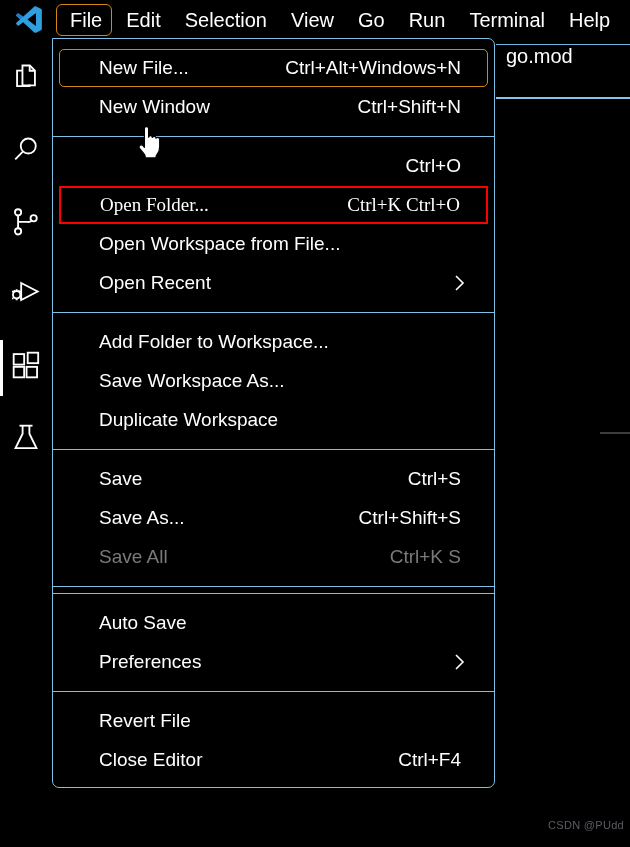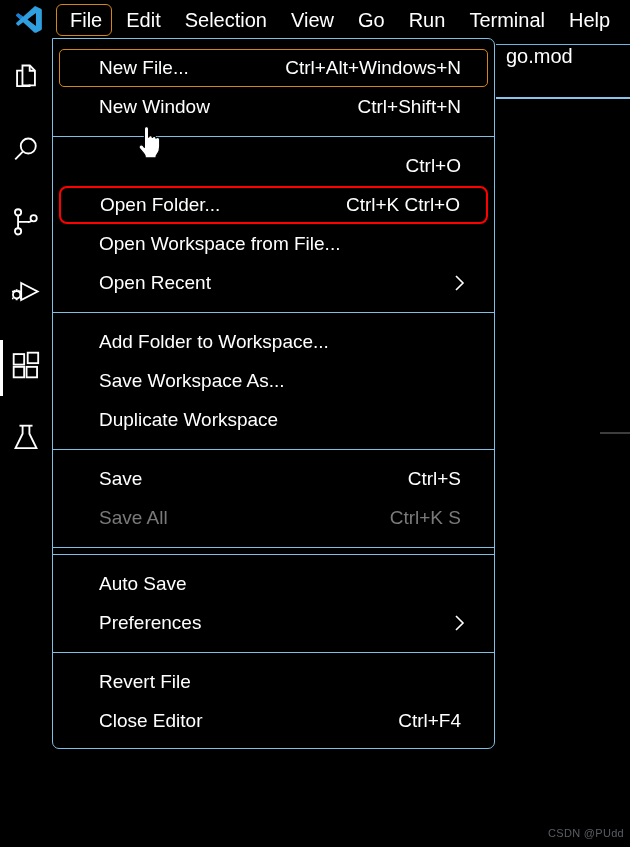--- a/index.html
+++ b/index.html
@@ -129,36 +129,37 @@
     color: #ffffff;
     font-size: 19px;
     padding-right: 10px;
     display: flex; align-items: center;
   }
   .menu-item.disabled .label,
   .menu-item.disabled .keybind { color: #7a7a7a; }
   .menu-item.focused { border: 1px solid #d18616; }
   .menu-item.annotated {
     border: 2px solid #ff0000;
-    border-radius: 8px;
+    border-radius: 0;
+    font-family: Liberation Serif, serif;
   }
 
   
   #cursor {
     position: absolute;
     left: 138px; top: 125px;
     width: 26px; height: 34px;
     z-index: 60;
     pointer-events: none;
   }
 
   
   #watermark {
     position: absolute;
-    right: 6px; bottom: 8px;
+    right: 6px; bottom: 16px;
     color: #5a5d63;
     font-size: 11px;
     letter-spacing: 0.3px;
     z-index: 50;
   }
 
   
   #statusline {
     position: absolute;
     left: 0; bottom: 0;
@@ -331,20 +332,25 @@
     </div>
 
     <div class="menu-sep"></div>
 
     <div class="menu-group">
       <div class="menu-item">
         <span class="label">Save</span>
         <span class="spacer"></span>
         <span class="keybind">Ctrl+S</span>
       </div>
+      <div class="menu-item">
+        <span class="label">Save As...</span>
+        <span class="spacer"></span>
+        <span class="keybind">Ctrl+Shift+S</span>
+      </div>
       <div class="menu-item disabled">
         <span class="label">Save All</span>
         <span class="spacer"></span>
         <span class="keybind">Ctrl+K S</span>
       </div>
     </div>
 
     <div class="menu-sep"></div>
 
 

